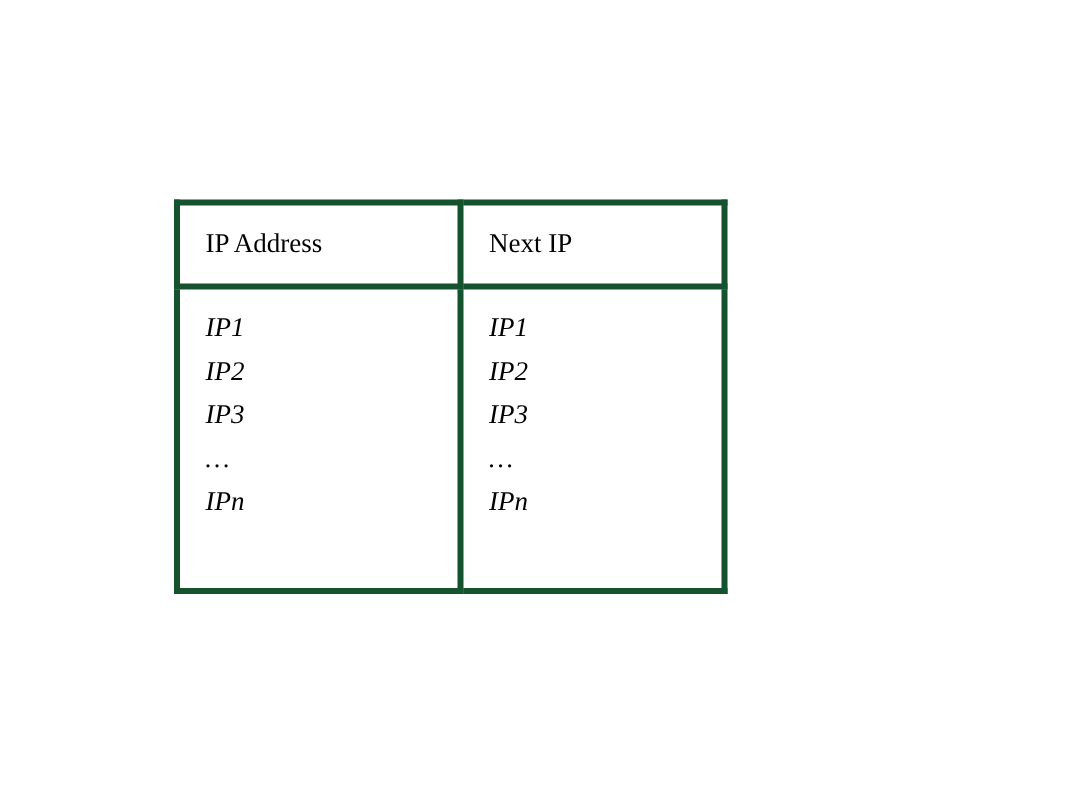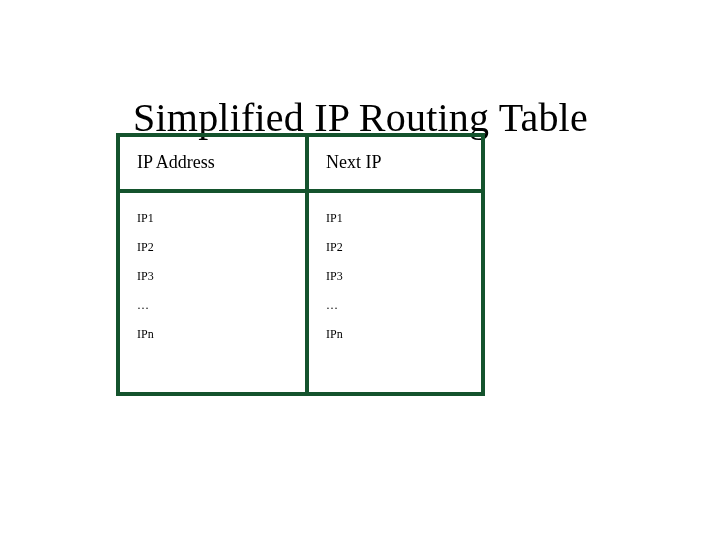--- a/index.html
+++ b/index.html
@@ -70,35 +70,35 @@
   }
 
   .body-cell {
     height: 199px;
   }
   .body-cell .cell-inner {
     padding: 11px 0 0 17px;
   }
 
   .ip-line {
-    font-size: 12px;
+    font-size: 18px;
     line-height: 29px;
     height: 29px;
     white-space: nowrap;
+    font-style: italic;
   }
   .ip-line.ellipsis {
     letter-spacing: 1px;
   }
 </style>
 </head>
 <body>
 
 <div id="slide">
 
-  <h1 id="slide-title">Simplified IP Routing Table</h1>
 
   <table id="routing-table">
     <thead>
       <tr>
         <th class="head-cell col-addr">
           <div class="cell-inner">IP Address</div>
         </th>
         <th class="head-cell col-next">
           <div class="cell-inner">Next IP</div>
         </th>

